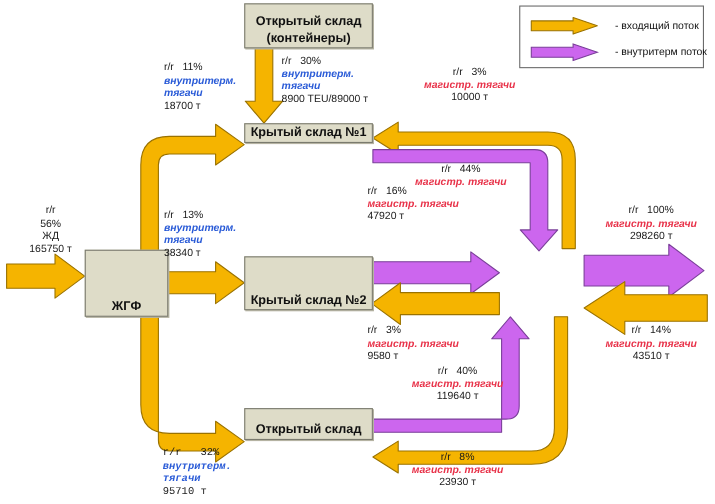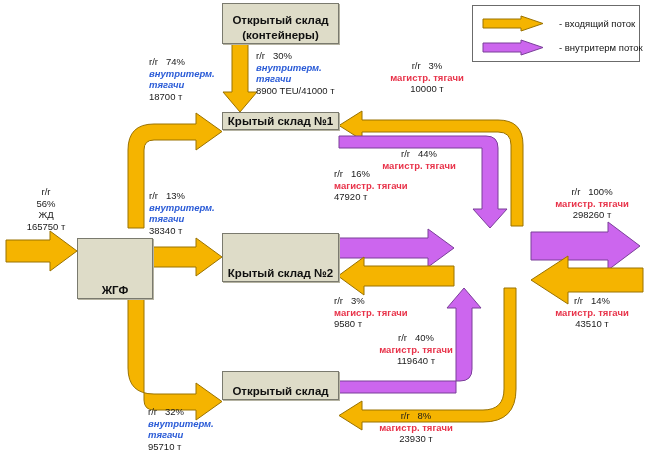--- a/index.html
+++ b/index.html
@@ -17,21 +17,21 @@
     font-weight:bold;
     font-size:11.5px;
     color:#101010;
     line-height:15px;
     box-sizing:border-box;
   }
 
   .lbl{position:absolute;font-size:9.5px;color:#1a1a1a;line-height:11.5px;white-space:nowrap;}
   .lbl .rr{color:#1a1a1a;}
   .lbl .mode-blue{color:#2a5bd7;font-style:italic;font-weight:bold;}
-  .lbl .mode-red{color:#e8334a;font-weight:bold;}
+  .lbl .mode-red{color:#e8334a;font-style:italic;font-weight:bold;}
   .lbl .tons{color:#1a1a1a;}
   .lbl div{white-space:nowrap;}
   .lbl.ta-c{text-align:center;}
 
   #legend{
     position:absolute;left:472px;top:5px;width:168px;height:57px;
     background:#ffffff;border:1px solid #6b6b6b;box-sizing:border-box;
   }
   .leg-row{position:absolute;left:8px;display:flex;align-items:center;gap:14px;}
   .leg-txt{font-size:9.5px;color:#111;white-space:nowrap;}
@@ -148,21 +148,21 @@
   </div>
 
   <div class="node" style="left:222px;top:233px;width:117px;height:49px;">
     <span>Крытый склад №2</span>
   </div>
 
   <div class="node" style="left:222px;top:371px;width:117px;height:29px;">
     <span>Открытый склад</span>
   </div>
 
-  <div class="node" style="left:77px;top:238px;width:76px;height:61px;">
+  <div class="node" style="left:77px;top:227px;width:76px;height:61px;">
     <span>ЖГФ</span>
   </div>
 
 
   <div id="legend">
     <div class="leg-row" style="top:9px;">
       <svg width="64" height="17" viewBox="0 0 64 17">
         <path class="inc" d="M 2,4 L 40,4 L 40,1 L 62,8.5 L 40,16 L 40,13 L 2,13 Z" style="fill:#f5b400;stroke:#9a7200;stroke-width:1;"></path>
       </svg>
       <span class="leg-txt">- входящий поток</span>
@@ -176,31 +176,31 @@
   </div>
 
   <div class="lbl ta-c" style="left:10px;top:186px;width:72px;">
     <div><span class="rr">r/r</span></div>
     <div><span>56%</span></div>
     <div><span>ЖД</span></div>
     <div><span class="tons">165750 т</span></div>
   </div>
 
   <div class="lbl" style="left:149px;top:56px;">
-    <div><span class="rr">r/r</span>&nbsp;&nbsp;&nbsp;<span>74%</span></div>
+    <div><span class="rr">r/r</span>&nbsp;&nbsp;&nbsp;<span>11%</span></div>
     <div><span class="mode-blue">внутритерм.</span></div>
     <div><span class="mode-blue">тягачи</span></div>
     <div><span class="tons">18700 т</span></div>
   </div>
 
   <div class="lbl" style="left:256px;top:50px;">
     <div><span class="rr">r/r</span>&nbsp;&nbsp;&nbsp;<span>30%</span></div>
     <div><span class="mode-blue">внутритерм.</span></div>
     <div><span class="mode-blue">тягачи</span></div>
-    <div><span class="tons">8900 TEU/41000  т</span></div>
+    <div><span class="tons">8900 TEU/89000  т</span></div>
   </div>
 
   <div class="lbl ta-c" style="left:372px;top:60px;width:110px;">
     <div><span class="rr">r/r</span>&nbsp;&nbsp;&nbsp;<span>3%</span></div>
     <div><span class="mode-red">магистр. тягачи</span></div>
     <div><span class="tons">10000 т</span></div>
   </div>
 
   <div class="lbl ta-c" style="left:360px;top:148px;width:118px;">
     <div><span class="rr">r/r</span>&nbsp;&nbsp;&nbsp;<span>44%</span></div>
@@ -243,20 +243,20 @@
     <div><span class="mode-red">магистр. тягачи</span></div>
     <div><span class="tons">119640 т</span></div>
   </div>
 
   <div class="lbl ta-c" style="left:357px;top:410px;width:118px;">
     <div><span class="rr">r/r</span>&nbsp;&nbsp;&nbsp;<span>8%</span></div>
     <div><span class="mode-red">магистр. тягачи</span></div>
     <div><span class="tons">23930 т</span></div>
   </div>
 
-  <div class="lbl" style="left:148px;top:406px;">
+  <div class="lbl" style="left:148px;top:406px;font-family:Liberation Mono, monospace;">
     <div><span class="rr">r/r</span>&nbsp;&nbsp;&nbsp;<span>32%</span></div>
     <div><span class="mode-blue">внутритерм.</span></div>
     <div><span class="mode-blue">тягачи</span></div>
     <div><span class="tons">95710 т</span></div>
   </div>
 
 </div>
 
 </body></html>

